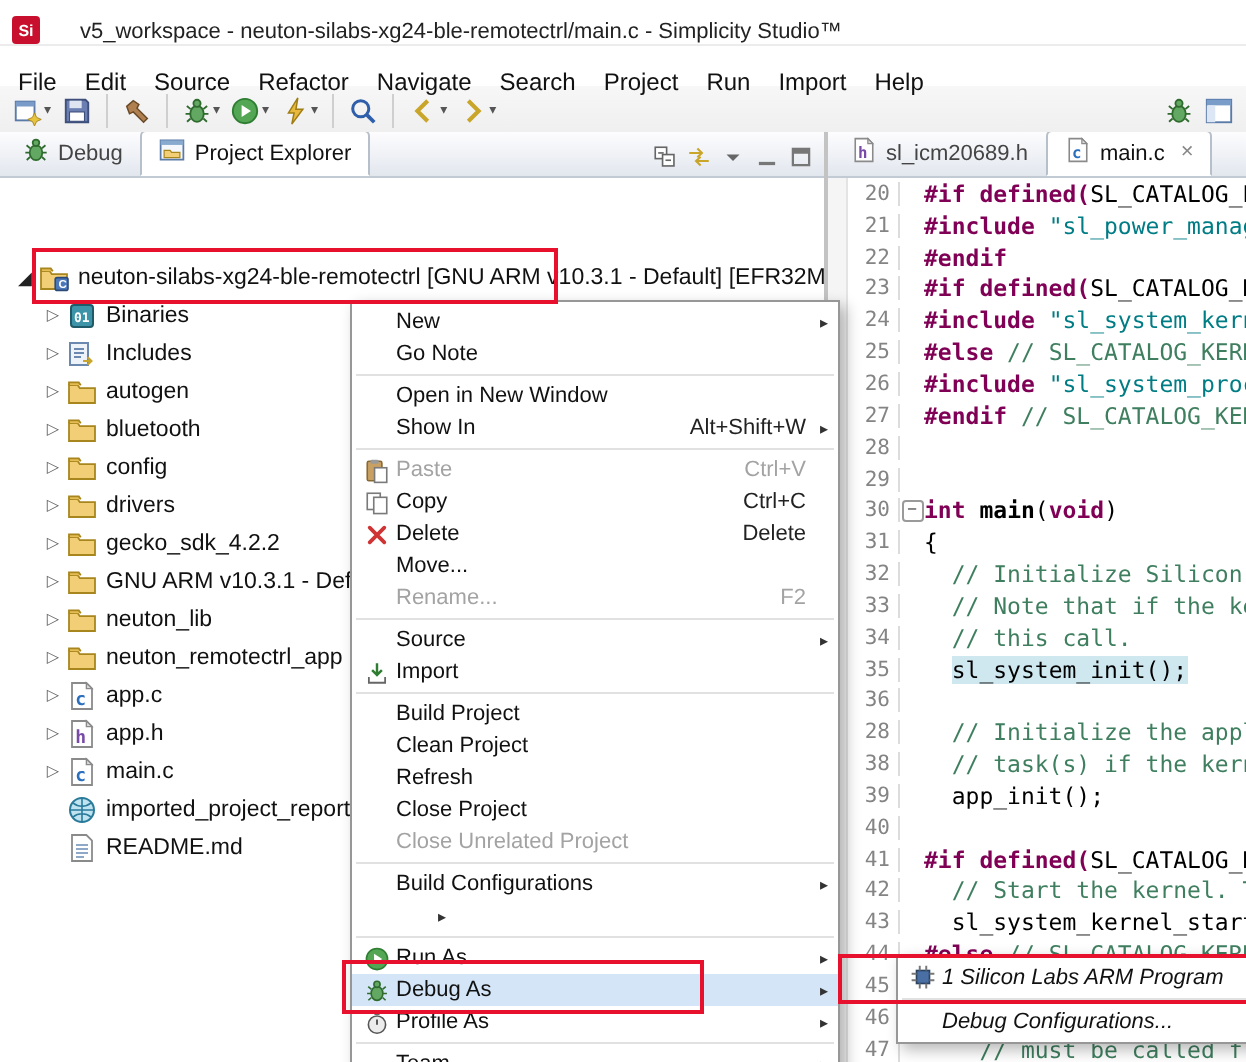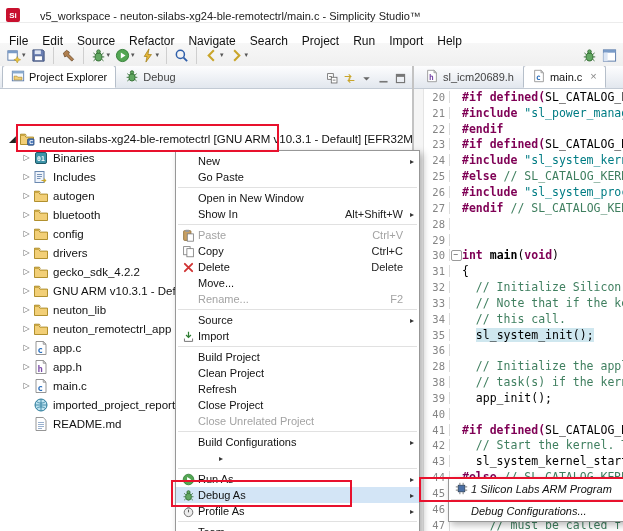--- a/index.html
+++ b/index.html
@@ -188,35 +188,35 @@
             <rect x="1.5" y="5" width="4.5" height="9" fill="#dce6f4"></rect>
           </svg>
         </div>
       </div>
   </div>
 
   <div class="main">
     <div class="left-panel">
       <div class="tabs-row">
         <div class="vtabs-wrap" id="view-tabs">
+            <div class="vtab">
+              <span><svg viewBox="0 0 16 16">
+                  <ellipse cx="8" cy="9.5" rx="3.6" ry="4.3" fill="#62a862" stroke="#2f6b2f"></ellipse>
+                  <circle cx="8" cy="3.9" r="1.9" fill="#62a862" stroke="#2f6b2f"></circle>
+                  <path d="M4.6 7 2.6 5.3M4.3 9.5H1.9M4.6 12l-1.9 1.7M11.4 7l2-1.7M11.7 9.5h2.4M11.4 12l1.9 1.7" stroke="#2f6b2f" fill="none"></path>
+                </svg></span>
+              <span>Debug</span>
+            </div>
             <div class="vtab active">
               <span><svg viewBox="0 0 16 16">
                   <rect x="1.5" y="2.5" width="13" height="11" fill="#f4f8fd" stroke="#5a7aa8"></rect>
                   <rect x="1.5" y="2.5" width="13" height="2.6" fill="#88aace"></rect>
                   <path d="M3.5 8.2h3.4l.9 1.2h4.7v3H3.5z" fill="#f2cf77" stroke="#a8861e" stroke-width="0.7"></path>
                 </svg></span>
               <span>Project Explorer</span>
-            </div>
-            <div class="vtab">
-              <span><svg viewBox="0 0 16 16">
-                  <ellipse cx="8" cy="9.5" rx="3.6" ry="4.3" fill="#62a862" stroke="#2f6b2f"></ellipse>
-                  <circle cx="8" cy="3.9" r="1.9" fill="#62a862" stroke="#2f6b2f"></circle>
-                  <path d="M4.6 7 2.6 5.3M4.3 9.5H1.9M4.6 12l-1.9 1.7M11.4 7l2-1.7M11.7 9.5h2.4M11.4 12l1.9 1.7" stroke="#2f6b2f" fill="none"></path>
-                </svg></span>
-              <span>Debug</span>
             </div>
           </div>
         <div class="vt-toolbar" id="vt-toolbar">
             <div class="tb-icon">
               <svg viewBox="0 0 16 16">
                 <rect x="2" y="2" width="7" height="7" fill="#fff" stroke="#666"></rect>
                 <path d="M3.8 5.5h3.4" stroke="#666"></path>
                 <rect x="6.5" y="6.5" width="7" height="7" fill="#fff" stroke="#666"></rect>
                 <path d="M8.3 10h3.4" stroke="#666"></path>
               </svg>
@@ -442,21 +442,21 @@
 
   <div class="popup context-menu" id="context-menu">
       <div class="cm-item">
         <span class="cm-icon"></span>
         <span class="cm-label">New</span>
         <span class="cm-short"></span>
         <span class="cm-arrow">▸</span>
       </div>
       <div class="cm-item">
         <span class="cm-icon"></span>
-        <span class="cm-label">Go Paste</span>
+        <span class="cm-label">Go Note</span>
         <span class="cm-short"></span>
         <span class="cm-arrow"></span>
       </div>
       <div class="cm-sep"></div>
       <div class="cm-item">
         <span class="cm-icon"></span>
         <span class="cm-label">Open in New Window</span>
         <span class="cm-short"></span>
         <span class="cm-arrow"></span>
       </div>

